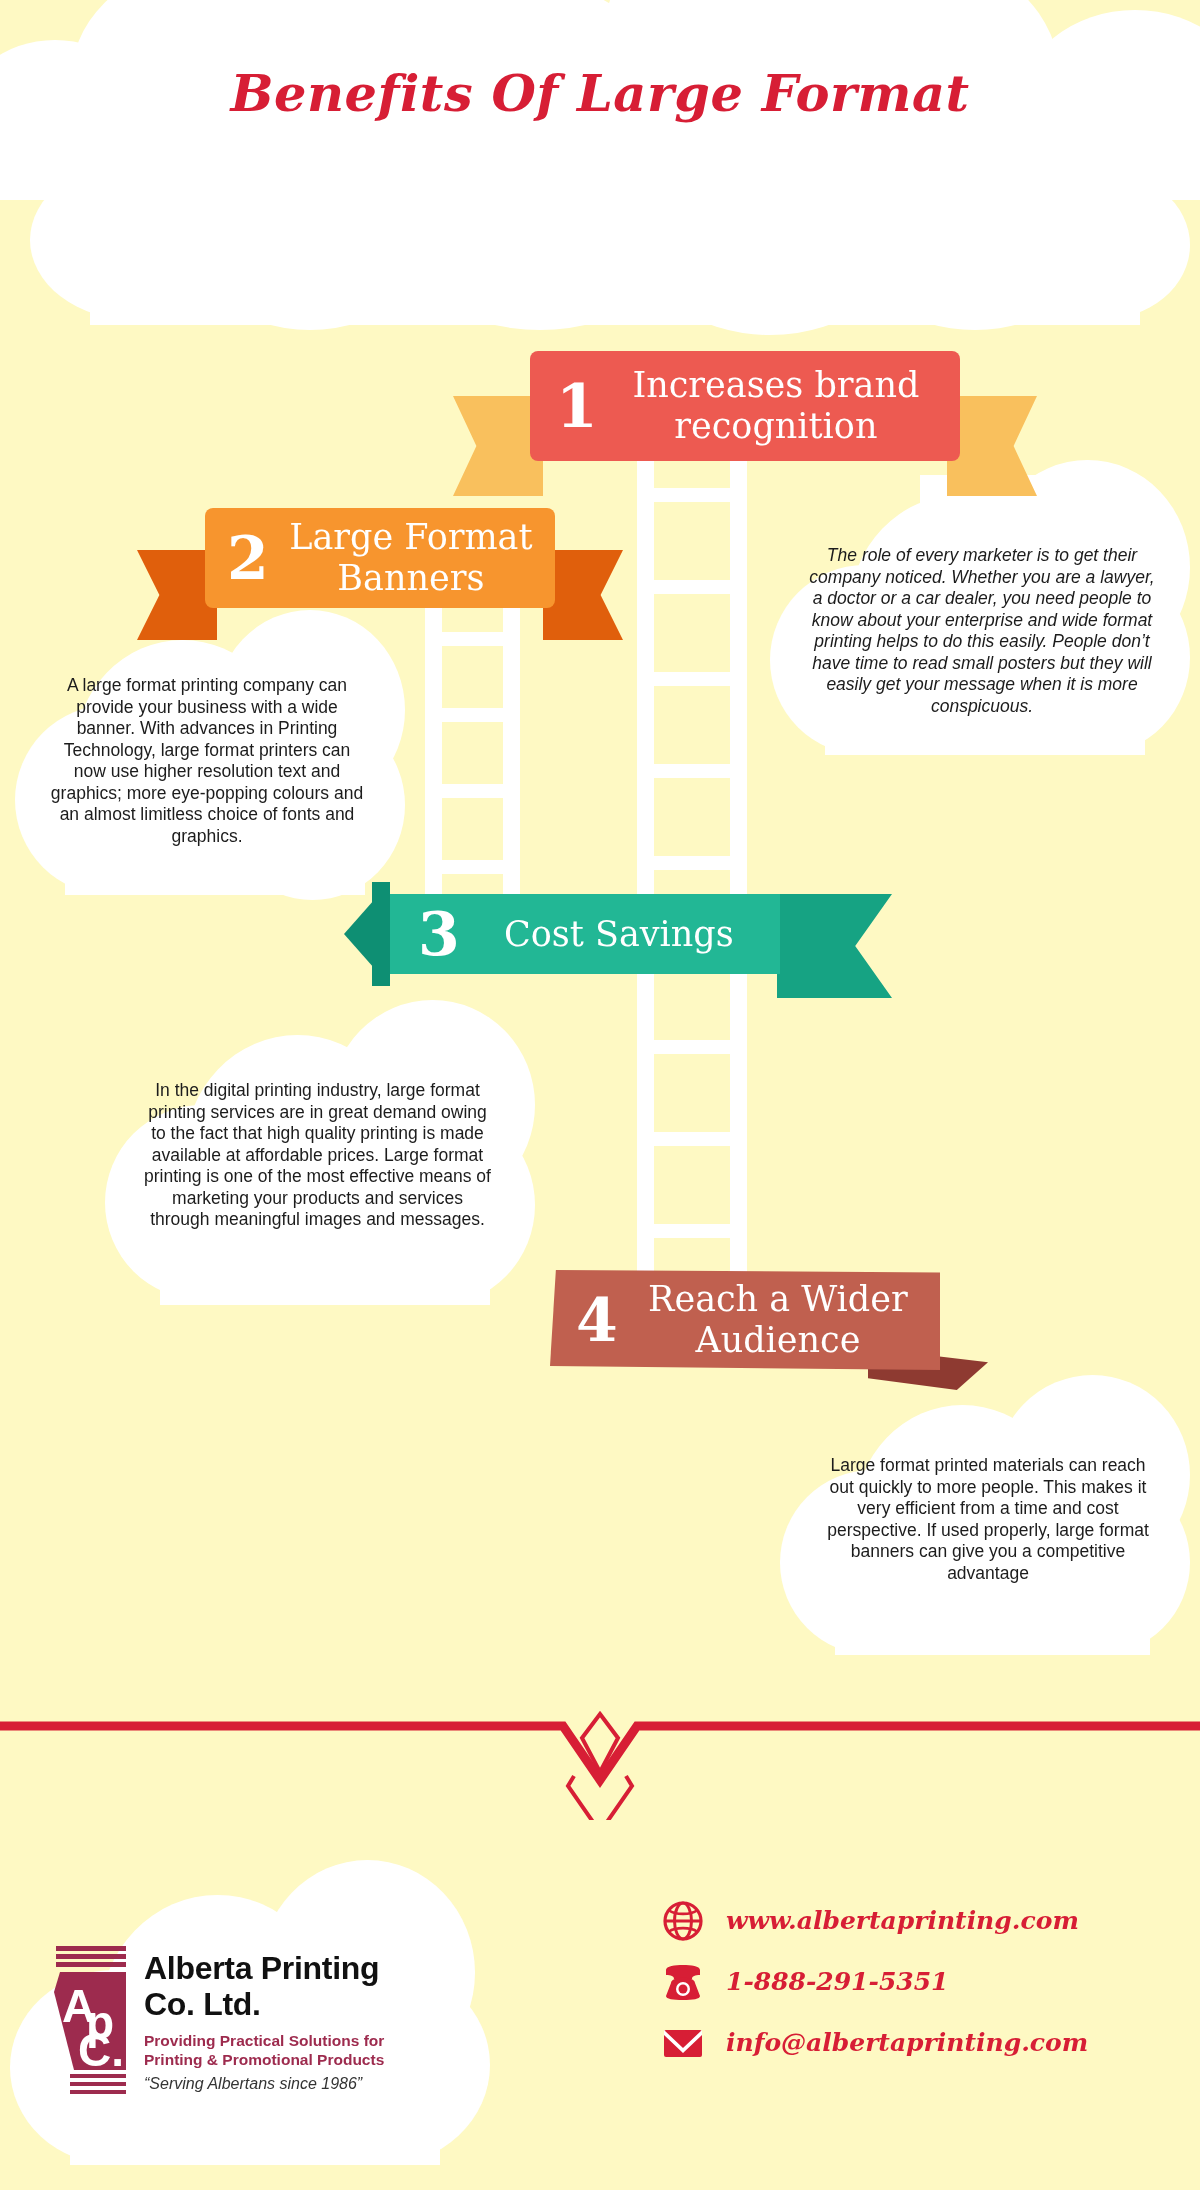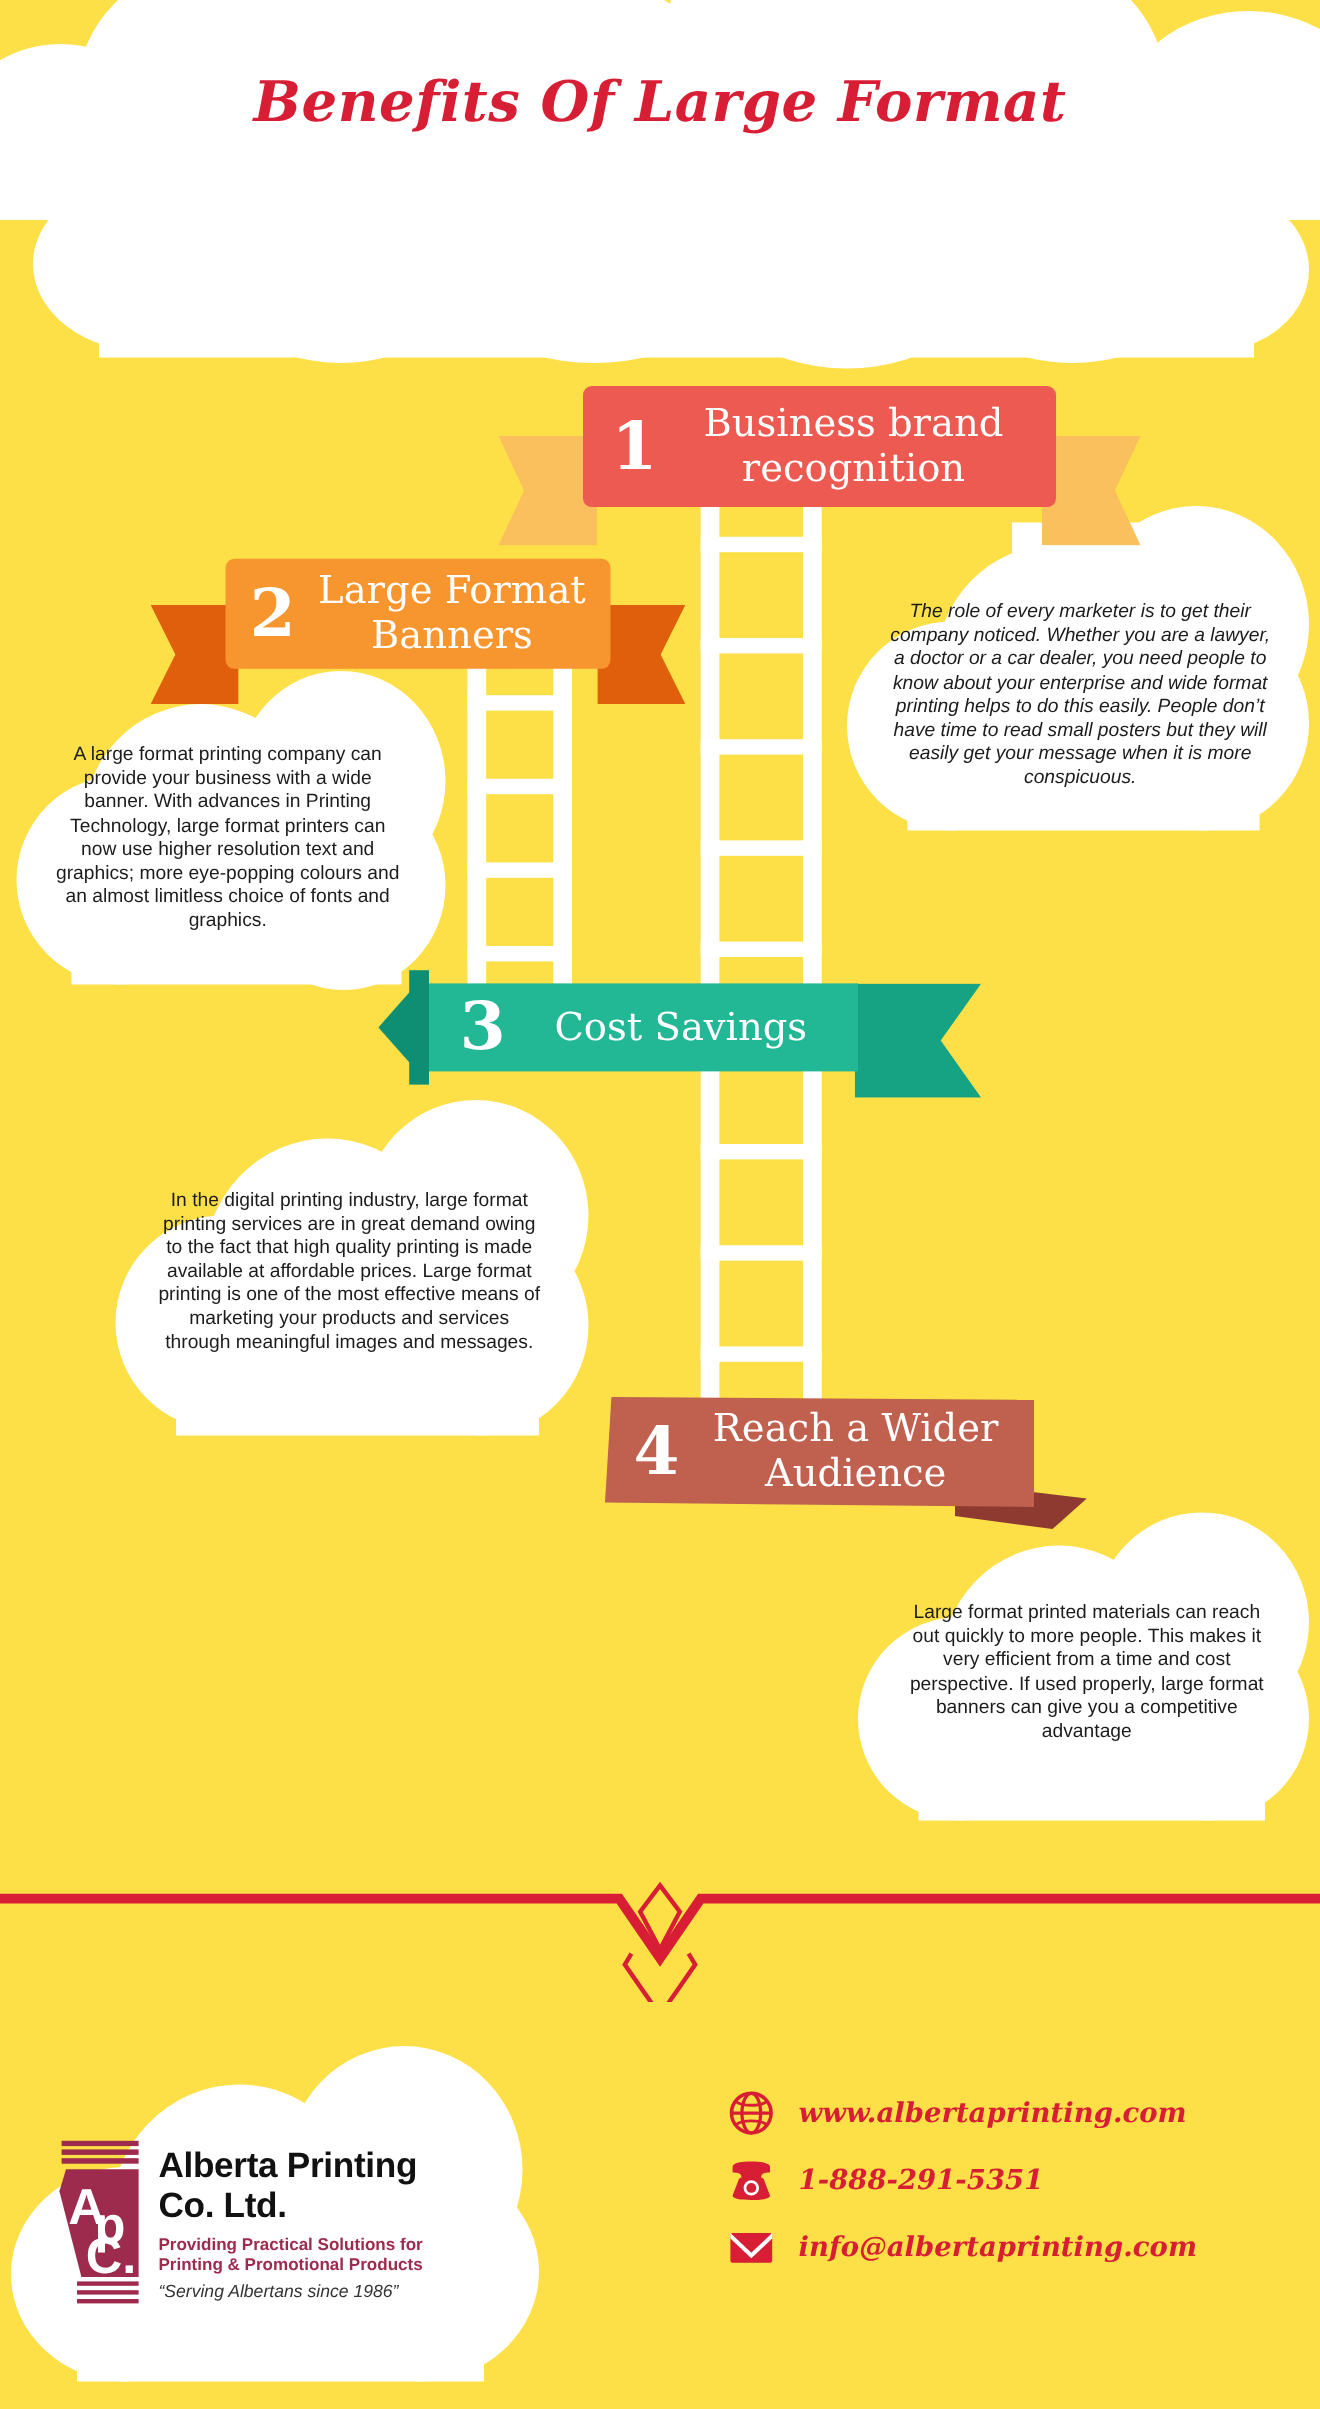--- a/index.html
+++ b/index.html
@@ -3,21 +3,21 @@
 <meta charset="utf-8">
 <style>
   * { margin:0; padding:0; box-sizing:border-box; }
   html,body { background:#ffffff; }
   body { font-family:"Liberation Sans", sans-serif; }
 
   #page {
     position:relative;
     width:1200px;
     height:2190px;
-    background:#fde047;
+    background:#fef9c3;
     overflow:hidden;
   }
 
   
   .cloud { position:absolute; pointer-events:none; }
   .cloud i {
     position:absolute;
     background:#ffffff;
     border-radius:50%;
     display:block;
@@ -313,21 +313,21 @@
     <i style="left:215px; top:0px;   width:195px; height:200px;"></i>
     <i style="left:225px; top:95px;  width:185px; height:185px;"></i>
     <b style="left:55px; top:135px; width:315px; height:145px;"></b>
   </div>
 
   <div class="banner" id="banner-1">
     <span class="tail tail-l"></span>
     <span class="tail tail-r"></span>
     <div class="plate">
       <span class="num">1</span>
-      <span class="ttl">Business brand recognition</span>
+      <span class="ttl">Increases brand recognition</span>
     </div>
   </div>
 
   <div class="banner" id="banner-2">
     <span class="tail tail-l"></span>
     <span class="tail tail-r"></span>
     <div class="plate">
       <span class="num">2</span>
       <span class="ttl">Large Format Banners</span>
     </div>

